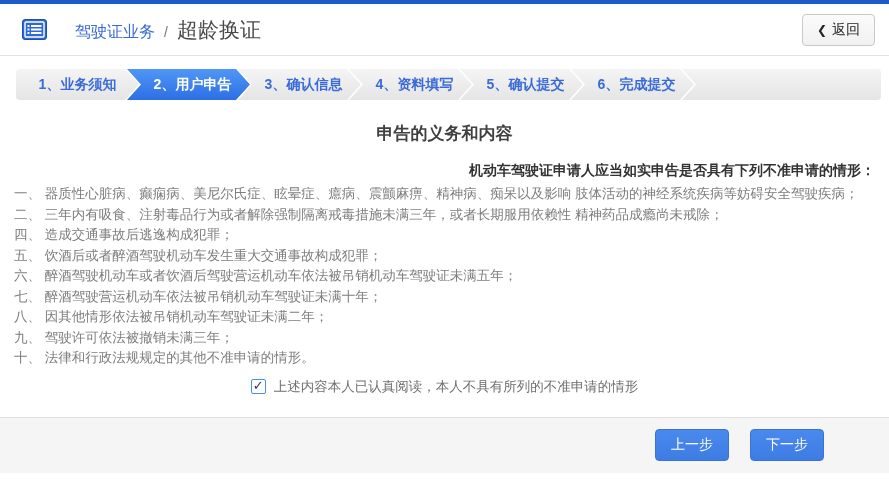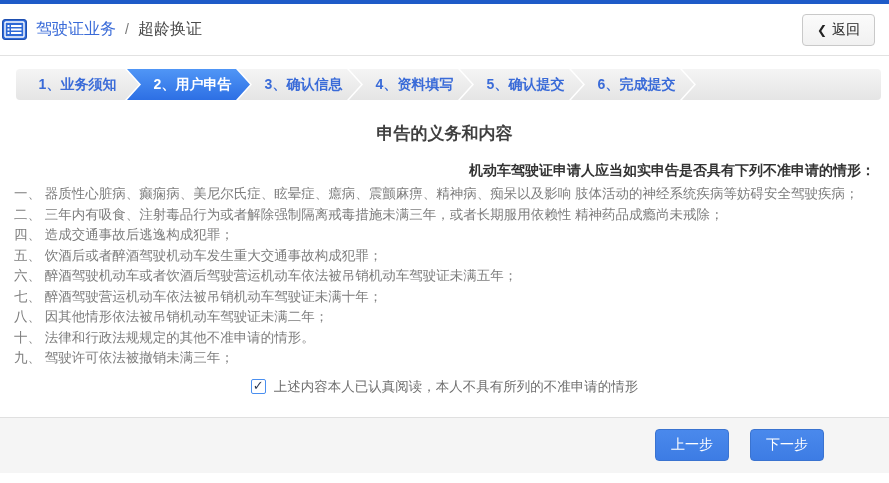--- a/index.html
+++ b/index.html
@@ -11,29 +11,30 @@
     color: #333;
   }
   .page { width: 889px; min-height: 483px; background: #fff; overflow: hidden; }
 
   
   .topbar { height: 4px; background: var(--topbar-blue, #1e5bc8); }
 
   
   .header {
     display: flex; align-items: center;
-    height: 52px; padding: 0 10px 0 2px;
+    height: 52px; padding: 0 10px 0 22px;
     border-bottom: 1px solid #e2e2e2;
     background: #fff;
+    gap: 19px;
   }
   .hicon { display: inline-flex; margin-right: 9px; }
   .breadcrumb { display: flex; align-items: baseline; font-size: 16px; }
   .crumb-root { color: var(--accent-blue, #3a6bd8); text-decoration: none; cursor: pointer; }
   .crumb-sep { color: #777; margin: 0 9px; font-size: 14px; }
-  .crumb-cur { color: #4a4a4a; font-size: 16px; }
+  .crumb-cur { color: #4a4a4a; font-size: 21px; }
   .back-btn {
     margin-left: auto; margin-right: 4px;
     display: inline-flex; align-items: center; gap: 5px;
     background: linear-gradient(180deg, #fbfbfb, #f1f1f1);
     border: 1px solid #c9c9c9; border-radius: 4px;
     padding: 6px 14px; font-size: 14px; color: #222;
     font-family: inherit; cursor: pointer;
   }
   .back-chev { font-size: 12px; font-weight: bold; color: #222; }
 
@@ -151,22 +152,22 @@
     <h2 class="title">申告的义务和内容</h2>
     <p class="intro">机动车驾驶证申请人应当如实申告是否具有下列不准申请的情形：</p>
     <ul class="items">
       <li>一、 器质性心脏病、癫痫病、美尼尔氏症、眩晕症、癔病、震颤麻痹、精神病、痴呆以及影响 肢体活动的神经系统疾病等妨碍安全驾驶疾病；</li>
       <li>二、 三年内有吸食、注射毒品行为或者解除强制隔离戒毒措施未满三年，或者长期服用依赖性 精神药品成瘾尚未戒除；</li>
       <li>四、 造成交通事故后逃逸构成犯罪；</li>
       <li>五、 饮酒后或者醉酒驾驶机动车发生重大交通事故构成犯罪；</li>
       <li>六、 醉酒驾驶机动车或者饮酒后驾驶营运机动车依法被吊销机动车驾驶证未满五年；</li>
       <li>七、 醉酒驾驶营运机动车依法被吊销机动车驾驶证未满十年；</li>
       <li>八、 因其他情形依法被吊销机动车驾驶证未满二年；</li>
+      <li>九、 驾驶许可依法被撤销未满三年；</li>
       <li>十、 法律和行政法规规定的其他不准申请的情形。</li>
-      <li>九、 驾驶许可依法被撤销未满三年；</li>
     </ul>
     <div class="checkbox-row">
       <span class="checkbox">
         <span class="check">✓</span>
       </span>
       <label class="cb-label">上述内容本人已认真阅读，本人不具有所列的不准申请的情形</label>
     </div>
   </main>
 
   <footer class="footer">

